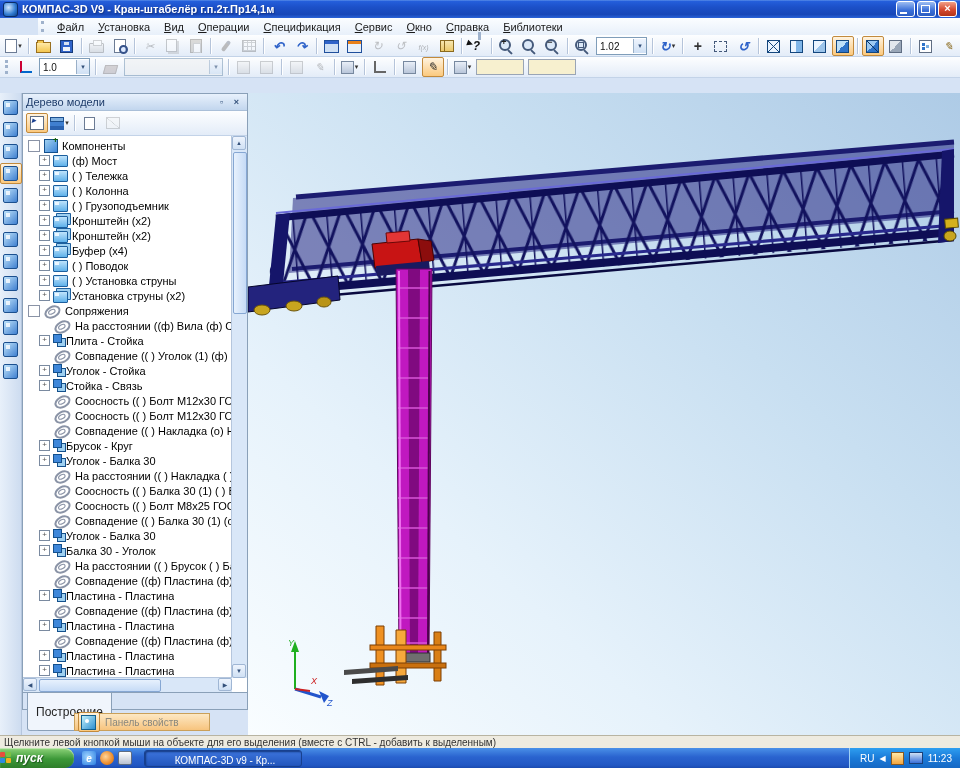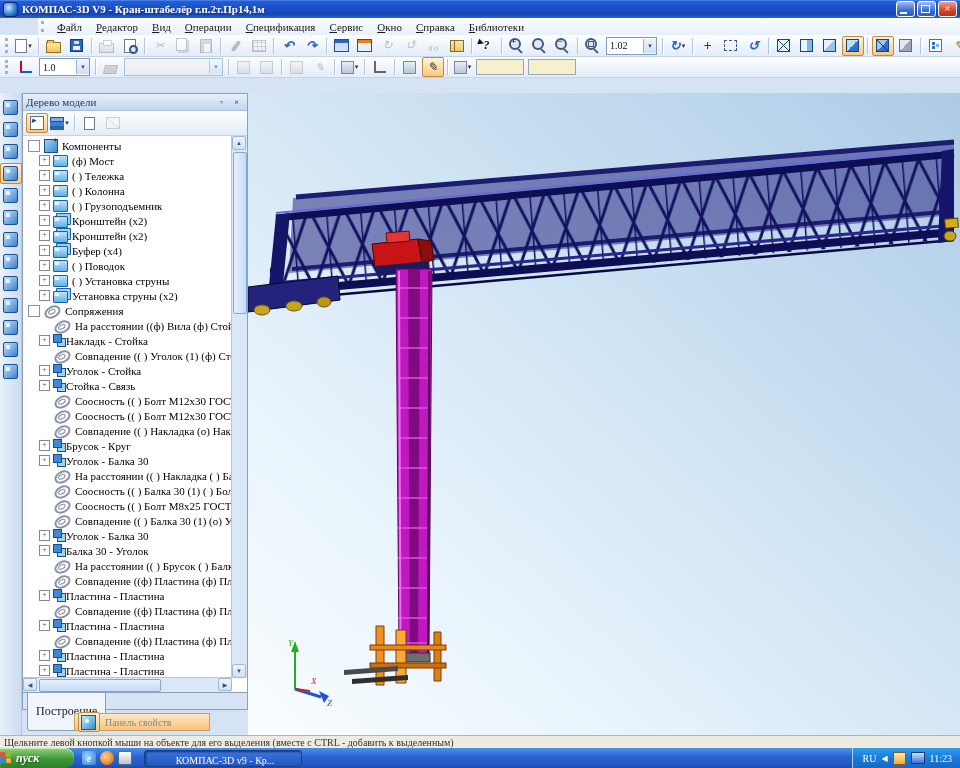--- a/index.html
+++ b/index.html
@@ -1,17 +1,17 @@
 <!DOCTYPE html>
 <html><head>
 <meta charset="utf-8">
 <style>
   html,body{margin:0;padding:0;background:#000;}
   #screen{position:relative;width:960px;height:768px;overflow:hidden;
-          font-family:Liberation Serif, serif;font-size:11px;background:#d6e3f5;}
+          font-family:Liberation Sans, sans-serif;font-size:11px;background:#d6e3f5;}
   
   .titlebar{position:absolute;left:0;top:0;width:960px;height:18px;
     background:linear-gradient(#5a8ee8 0%,#245edb 8%,#1c50c8 40%,#1747b8 80%,#2a63d8 100%);
     display:flex;align-items:center;color:#fff;font-weight:bold;font-size:11px;}
   .app-icon{width:13px;height:13px;margin:0 4px 0 3px;border-radius:3px;
     background:radial-gradient(circle at 35% 35%,#cfe6ff,#2f7ad0 60%,#0d3f86);border:1px solid #0a2c66;}
   .titlebar .title{flex:1;text-shadow:1px 1px 1px #12348a;white-space:nowrap;overflow:hidden;}
   .wbtns{display:flex;gap:2px;margin-right:3px;}
   .wbtn{width:17px;height:14px;border:1px solid #fff;border-radius:3px;
     background:linear-gradient(#9dbdf2,#3a6fd8 60%,#2c5cc0);position:relative;}
@@ -21,21 +21,21 @@
   .wbtn.rest::after{content:"";position:absolute;left:3px;top:3px;width:7px;height:6px;border:1px solid #fff;}
   
   .menubar{position:absolute;left:0;top:18px;width:960px;height:17px;background:linear-gradient(#fbfdff,#e8f0fa);
     border-bottom:1px solid #c3d3e8;display:flex;align-items:center;color:#1a1a1a;margin-left:38px;}
   .menu-item{padding:1px 7px;cursor:default;}
   .menu-item::first-letter{text-decoration:underline;}
   .grip{width:2px;height:70%;border-left:3px dotted #9fb2cc;margin:0 4px 0 3px;}
   
   .toolbar{position:absolute;left:0;width:960px;background:linear-gradient(#fdfeff,#e3ecf8);
     border-bottom:1px solid #c3d3e8;display:flex;align-items:center;padding-left:2px;box-sizing:border-box;}
-  #toolbar1{top:35px;height:22px;}
+  #toolbar1{top:35px;height:22px;flex-direction:column;}
   #toolbar2{top:57px;height:21px;}
   .tbtn{min-width:20px;height:18px;display:inline-flex;align-items:center;justify-content:center;
     border:1px solid transparent;border-radius:2px;margin:0 0.5px;position:relative;}
   .tbtn.active{background:linear-gradient(#fff3df,#fbc97e);border-color:#c28a3c;}
   .tbtn.disabled{opacity:.38;filter:saturate(.15);}
   .tsep{width:1px;height:16px;background:#b5c4da;margin:0 3px;box-shadow:1px 0 0 #fff;}
   .dd{font-size:7px;color:#333;margin-left:1px;}
   .combo{display:inline-flex;align-items:center;height:16px;border:1px solid #7f9db9;background:#fff;
     font-size:10px;margin:0 2px;}
   .combo .cval{min-width:30px;padding:0 3px;color:#111;}
@@ -220,21 +220,21 @@
       <span class="wbtn min"></span>
       <span class="wbtn rest"></span>
       <span class="wbtn close">×</span>
     </span>
   </div>
 
   <div class="menubar">
     <span class="grip"></span>
     <span style="display:flex;">
         <span class="menu-item">Файл</span>
-        <span class="menu-item">Редактор</span>
+        <span class="menu-item">Установка</span>
         <span class="menu-item">Вид</span>
         <span class="menu-item">Операции</span>
         <span class="menu-item">Спецификация</span>
         <span class="menu-item">Сервис</span>
         <span class="menu-item">Окно</span>
         <span class="menu-item">Справка</span>
         <span class="menu-item">Библиотеки</span>
       </span>
   </div>
 
@@ -555,21 +555,21 @@
               <span class="ticon i-mates"></span>
               <span class="tlabel">Сопряжения</span>
             </div>
             <div class="trow k-mate">
               <span class="ticon i-mate"></span>
               <span class="tlabel">На расстоянии ((ф) Вила (ф) Стойка)</span>
             </div>
             <div class="trow k-group">
               <span class="exp">+</span>
               <span class="ticon i-mategroup"></span>
-              <span class="tlabel">Накладк - Стойка</span>
+              <span class="tlabel">Плита - Стойка</span>
             </div>
             <div class="trow k-mate">
               <span class="ticon i-mate"></span>
               <span class="tlabel">Совпадение (( ) Уголок (1) (ф) Стойка)</span>
             </div>
             <div class="trow k-group">
               <span class="exp">+</span>
               <span class="ticon i-mategroup"></span>
               <span class="tlabel">Уголок - Стойка</span>
             </div>

